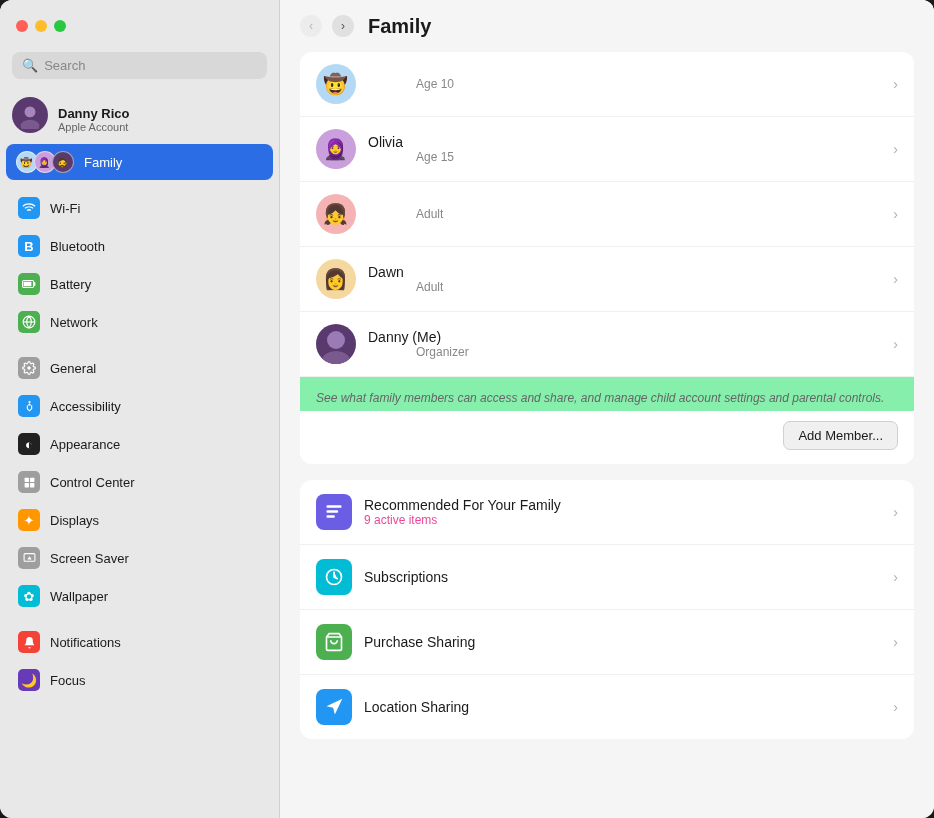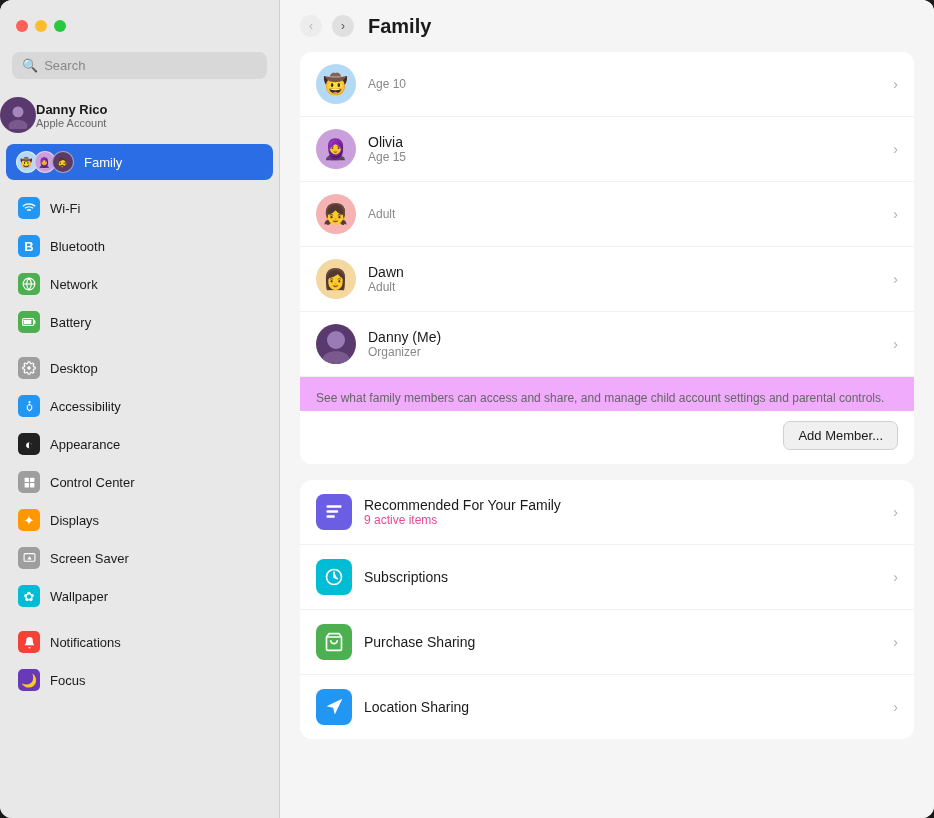--- a/index.html
+++ b/index.html
@@ -64,22 +64,23 @@
     .search-icon-svg {
       color: #888;
       font-size: 13px;
     }
     .search-input-text {
       font-size: 13px;
       color: #888;
     }
     .account-section {
       display: flex;
-      align-items: center;
-      padding: 8px 0 10px;
+      align-items: flex-end;
+      padding: 8px 12px 10px;
+      gap: 10px;
     }
     .account-avatar {
       width: 36px;
       height: 36px;
       border-radius: 50%;
       background: #5a3a6e;
       display: flex;
       align-items: center;
       justify-content: center;
       overflow: hidden;
@@ -189,21 +190,21 @@
       margin-right: 12px;
       flex-shrink: 0;
       display: flex;
       align-items: center;
       justify-content: center;
       overflow: hidden;
       font-size: 20px;
     }
     .member-info { flex: 1; }
     .member-name { font-size: 14px; font-weight: 500; color: #1a1a1a; }
-    .member-role { font-size: 12px; color: #888; }
+    .member-role { font-size: 12px; color: #888; margin-left: 48px; }
     .chevron { color: #b0b0b0; font-size: 14px; }
     .description-text {
       font-size: 12px;
       color: #666;
       line-height: 1.5;
     }
     .add-member-row {
       display: flex;
       justify-content: flex-end;
       padding: 10px 16px 14px;
@@ -301,50 +302,50 @@
 
     <div class="sidebar-item">
       <div class="sidebar-icon" style="background:#2196F3;">
         <span style="color:white;font-size:13px;font-weight:bold;">B</span>
       </div>
       <span class="sidebar-label">Bluetooth</span>
     </div>
 
     <div class="sidebar-item">
       <div class="sidebar-icon" style="background:#4CAF50;">
+        <svg width="14" height="10" viewBox="0 0 24 16" fill="white">
+          <rect x="1" y="2" width="19" height="12" rx="2" stroke="white" stroke-width="2" fill="none"></rect>
+          <rect x="20" y="5" width="3" height="6" rx="1" fill="white"></rect>
+          <rect x="3" y="4" width="13" height="8" rx="1" fill="white"></rect>
+        </svg>
+      </div>
+      <span class="sidebar-label">Battery</span>
+    </div>
+
+    <div class="sidebar-item">
+      <div class="sidebar-icon" style="background:#4CAF50;">
         <svg width="14" height="14" viewBox="0 0 24 24" fill="white">
           <circle cx="12" cy="12" r="10" stroke="white" stroke-width="2" fill="none"></circle>
           <line x1="2" y1="12" x2="22" y2="12" stroke="white" stroke-width="2"></line>
           <path d="M12 2a15.3 15.3 0 0 1 4 10 15.3 15.3 0 0 1-4 10 15.3 15.3 0 0 1-4-10 15.3 15.3 0 0 1 4-10z" stroke="white" stroke-width="2" fill="none"></path>
         </svg>
       </div>
       <span class="sidebar-label">Network</span>
     </div>
 
-    <div class="sidebar-item">
-      <div class="sidebar-icon" style="background:#4CAF50;">
-        <svg width="14" height="10" viewBox="0 0 24 16" fill="white">
-          <rect x="1" y="2" width="19" height="12" rx="2" stroke="white" stroke-width="2" fill="none"></rect>
-          <rect x="20" y="5" width="3" height="6" rx="1" fill="white"></rect>
-          <rect x="3" y="4" width="13" height="8" rx="1" fill="white"></rect>
-        </svg>
-      </div>
-      <span class="sidebar-label">Battery</span>
-    </div>
-
     <div class="sidebar-section-gap"></div>
 
     <div class="sidebar-item">
       <div class="sidebar-icon" style="background:#9E9E9E;">
         <svg width="14" height="14" viewBox="0 0 24 24" fill="white">
           <circle cx="12" cy="12" r="3" fill="white"></circle>
           <path d="M19.4 15a1.65 1.65 0 0 0 .33 1.82l.06.06a2 2 0 0 1-2.83 2.83l-.06-.06a1.65 1.65 0 0 0-1.82-.33 1.65 1.65 0 0 0-1 1.51V21a2 2 0 0 1-4 0v-.09A1.65 1.65 0 0 0 9 19.4a1.65 1.65 0 0 0-1.82.33l-.06.06a2 2 0 0 1-2.83-2.83l.06-.06A1.65 1.65 0 0 0 4.68 15a1.65 1.65 0 0 0-1.51-1H3a2 2 0 0 1 0-4h.09A1.65 1.65 0 0 0 4.6 9a1.65 1.65 0 0 0-.33-1.82l-.06-.06a2 2 0 0 1 2.83-2.83l.06.06A1.65 1.65 0 0 0 9 4.68a1.65 1.65 0 0 0 1-1.51V3a2 2 0 0 1 4 0v.09a1.65 1.65 0 0 0 1 1.51 1.65 1.65 0 0 0 1.82-.33l.06-.06a2 2 0 0 1 2.83 2.83l-.06.06A1.65 1.65 0 0 0 19.4 9a1.65 1.65 0 0 0 1.51 1H21a2 2 0 0 1 0 4h-.09a1.65 1.65 0 0 0-1.51 1z" stroke="white" stroke-width="2" fill="none"></path>
         </svg>
       </div>
-      <span class="sidebar-label">Desktop</span>
+      <span class="sidebar-label">General</span>
     </div>
 
     <div class="sidebar-item">
       <div class="sidebar-icon" style="background:#2196F3;">
         <svg width="13" height="13" viewBox="0 0 24 24" fill="white">
           <circle cx="12" cy="4" r="2" fill="white"></circle>
           <path d="M12 6l-4 4h8l-4-4z" fill="white"></path>
           <path d="M8 10v6l4 4 4-4v-6" stroke="white" stroke-width="2" fill="none"></path>
         </svg>
       </div>
@@ -470,21 +471,21 @@
               <ellipse cx="20" cy="36" rx="14" ry="9" fill="#7a5a8e"></ellipse>
             </svg>
           </div>
           <div class="member-info">
             <div class="member-name">Danny (Me)</div>
             <div class="member-role">Organizer</div>
           </div>
           <span class="chevron">›</span>
         </div>
 
-        <div style="background:#f0abfc;padding:12px 16px 4px;">
+        <div style="background:#86efac;padding:12px 16px 4px;font-style:italic;">
           <p class="description-text">See what family members can access and share, and manage child account settings and parental controls.</p>
         </div>
         <div class="add-member-row">
           <button class="add-member-btn">Add Member...</button>
         </div>
       </div>
 
       <div class="card">
 
         <div class="feature-row">

